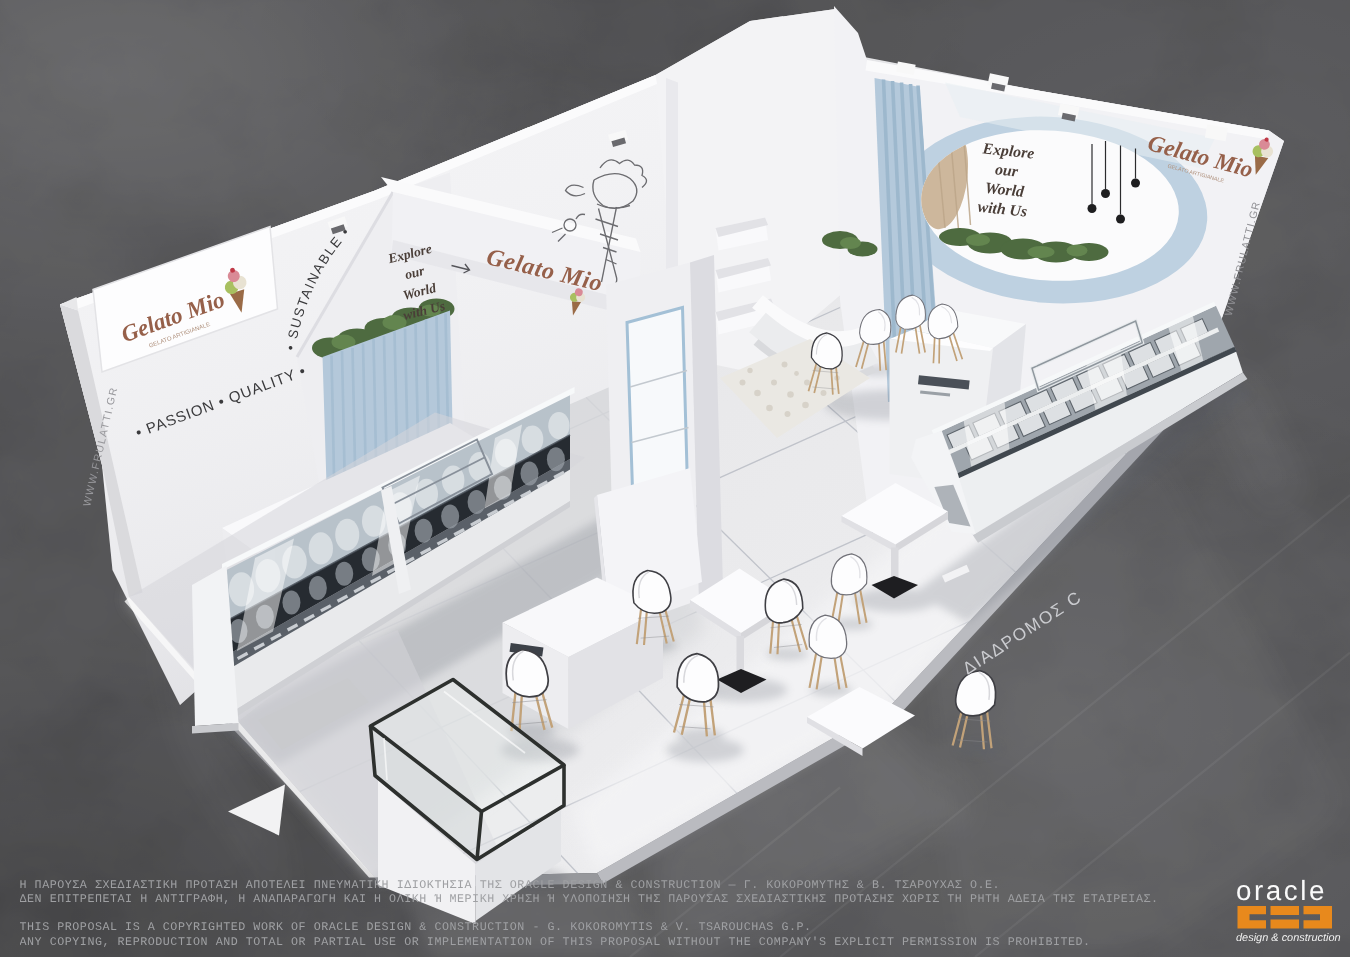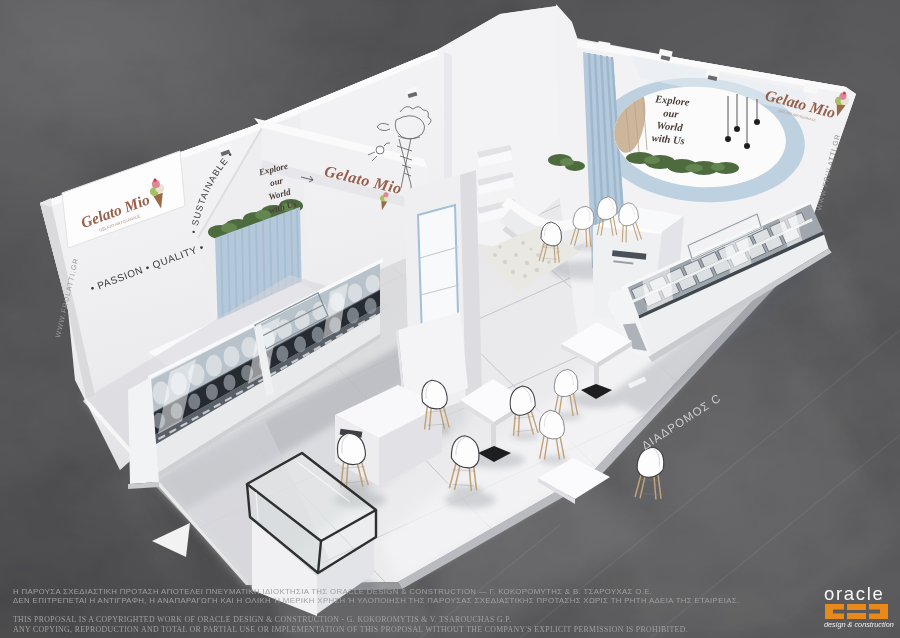--- a/index.html
+++ b/index.html
@@ -600,21 +600,21 @@
       <path d="M825,604 h19 v15 h-19 z M833,609.5 h11 v4 h-11 z" fill-rule="evenodd"></path>
       <rect x="847" y="604" width="19" height="6"></rect>
       <rect x="847" y="613" width="19" height="6"></rect>
       <path d="M869,604 h19 v15 h-19 z M869,609.5 h11 v4 h-11 z" fill-rule="evenodd"></path>
     </g>
     <text x="824" y="627" font-family="'Liberation Sans',sans-serif" font-style="italic" font-size="7.3" fill="#f0f0f0" letter-spacing="0">design &amp; construction</text>
   </g>
 </g>
 </svg>
 
-<div style="position:absolute;left:13px;top:587px;width:880px;font-family:Liberation Sans, sans-serif;font-size:7.8px;line-height:9.4px;color:#9fa0a3;letter-spacing:0.35px;white-space:nowrap;">
+<div style="position:absolute;left:13px;top:587px;width:880px;font-family:Liberation Mono, monospace;font-size:7.8px;line-height:9.4px;color:#9fa0a3;letter-spacing:0.35px;white-space:nowrap;">
 Η ΠΑΡΟΥΣΑ ΣΧΕΔΙΑΣΤΙΚΗ ΠΡΟΤΑΣΗ ΑΠΟΤΕΛΕΙ ΠΝΕΥΜΑΤΙΚΗ ΙΔΙΟΚΤΗΣΙΑ ΤΗΣ ORACLE DESIGN &amp; CONSTRUCTION — Γ. ΚΟΚΟΡΟΜΥΤΗΣ &amp; Β. ΤΣΑΡΟΥΧΑΣ Ο.Ε.<br>
 ΔΕΝ ΕΠΙΤΡΕΠΕΤΑΙ Η ΑΝΤΙΓΡΑΦΗ, Η ΑΝΑΠΑΡΑΓΩΓΗ ΚΑΙ Η ΟΛΙΚΗ Ή ΜΕΡΙΚΗ ΧΡΗΣΗ Ή ΥΛΟΠΟΙΗΣΗ ΤΗΣ ΠΑΡΟΥΣΑΣ ΣΧΕΔΙΑΣΤΙΚΗΣ ΠΡΟΤΑΣΗΣ ΧΩΡΙΣ ΤΗ ΡΗΤΗ ΑΔΕΙΑ ΤΗΣ ΕΤΑΙΡΕΙΑΣ.
 </div>
-<div style="position:absolute;left:13px;top:615px;width:880px;font-family:Liberation Serif, serif;font-size:7.8px;line-height:9.8px;color:#9fa0a3;letter-spacing:0.35px;white-space:nowrap;">
+<div style="position:absolute;left:13px;top:615px;width:880px;font-family:Liberation Mono, monospace;font-size:7.8px;line-height:9.8px;color:#9fa0a3;letter-spacing:0.35px;white-space:nowrap;">
 THIS PROPOSAL IS A COPYRIGHTED WORK OF ORACLE DESIGN &amp; CONSTRUCTION - G. KOKOROMYTIS &amp; V. TSAROUCHAS G.P.<br>
 ANY COPYING, REPRODUCTION AND TOTAL OR PARTIAL USE OR IMPLEMENTATION OF THIS PROPOSAL WITHOUT THE COMPANY'S EXPLICIT PERMISSION IS PROHIBITED.
 </div>
 </div>
 
 </body></html>

